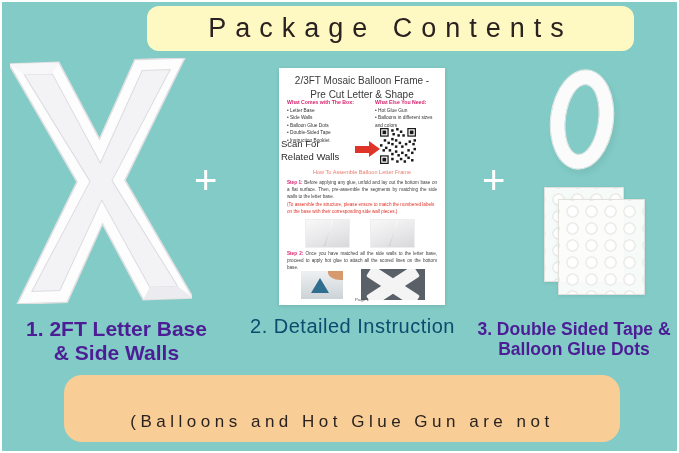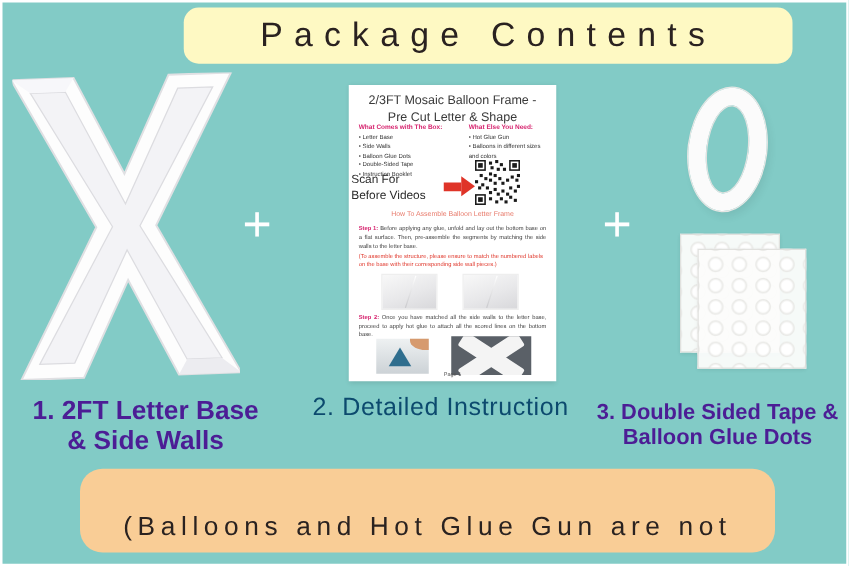--- a/index.html
+++ b/index.html
@@ -18,21 +18,21 @@
   }
   .top-banner span {
     font-size:27px; letter-spacing:9px; color:#2a2220; white-space:nowrap;
   }
   .bottom-banner {
     position:absolute; left:62px; top:373px; width:556px; height:67px;
     background:#f9cd96; border-radius:18px;
     display:flex; flex-direction:column; align-items:center; justify-content:center;
   }
   .bottom-banner div {
-    font-size:21px; letter-spacing:4.5px; color:#2a2220; line-height:1.5; white-space:nowrap;margin-top:27px;
+    font-size:17px; letter-spacing:4.5px; color:#2a2220; line-height:1.5; white-space:nowrap;margin-top:27px;
   }
 
   
   .plus {
     position:absolute; color:#ffffff; font-size:40px; font-weight:400;
     line-height:1; user-select:none;
   }
   .plus1 { left:192px; top:158px; }
   .plus2 { left:480px; top:158px; }
 
@@ -158,21 +158,21 @@
     <div class="col col-right">
       <div class="col-header">What Else You Need:</div>
       <ul class="bullets">
         <li>Hot Glue Gun</li>
         <li>Balloons in different sizes and colors</li>
       </ul>
     </div>
 
     <div class="scan-block">
       <div>Scan For</div>
-      <div>Before Videos</div>
+      <div>Related Walls</div>
     </div>
 
     <div class="arrow">
       <div class="shaft"></div>
       <div class="head"></div>
     </div>
 
     <svg class="qr" viewBox="0 0 29 29">
       <rect width="29" height="29" fill="#ffffff"></rect>
       <g fill="#1a1a1a">

